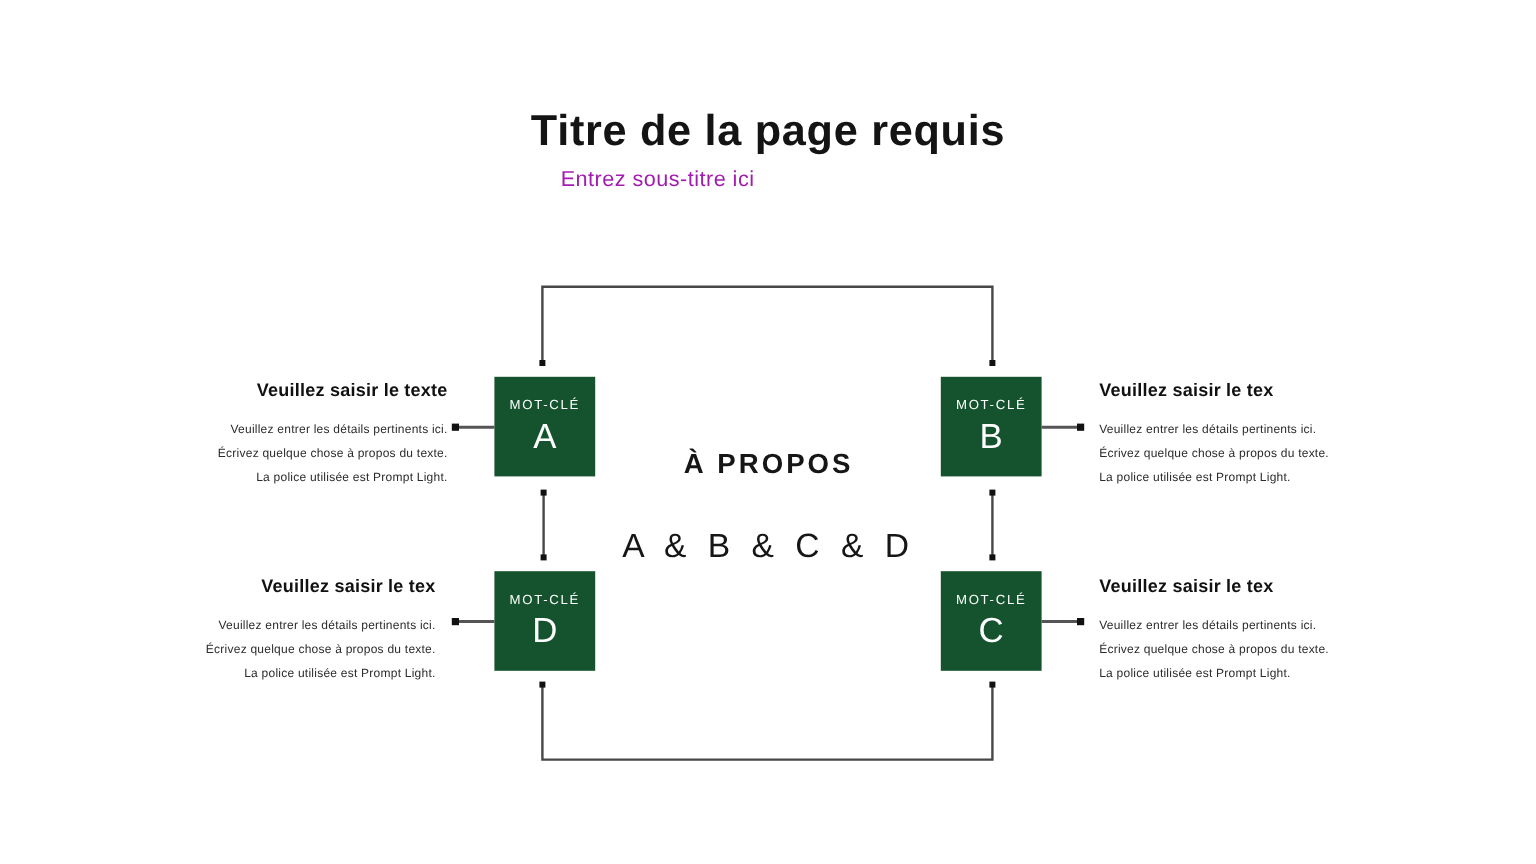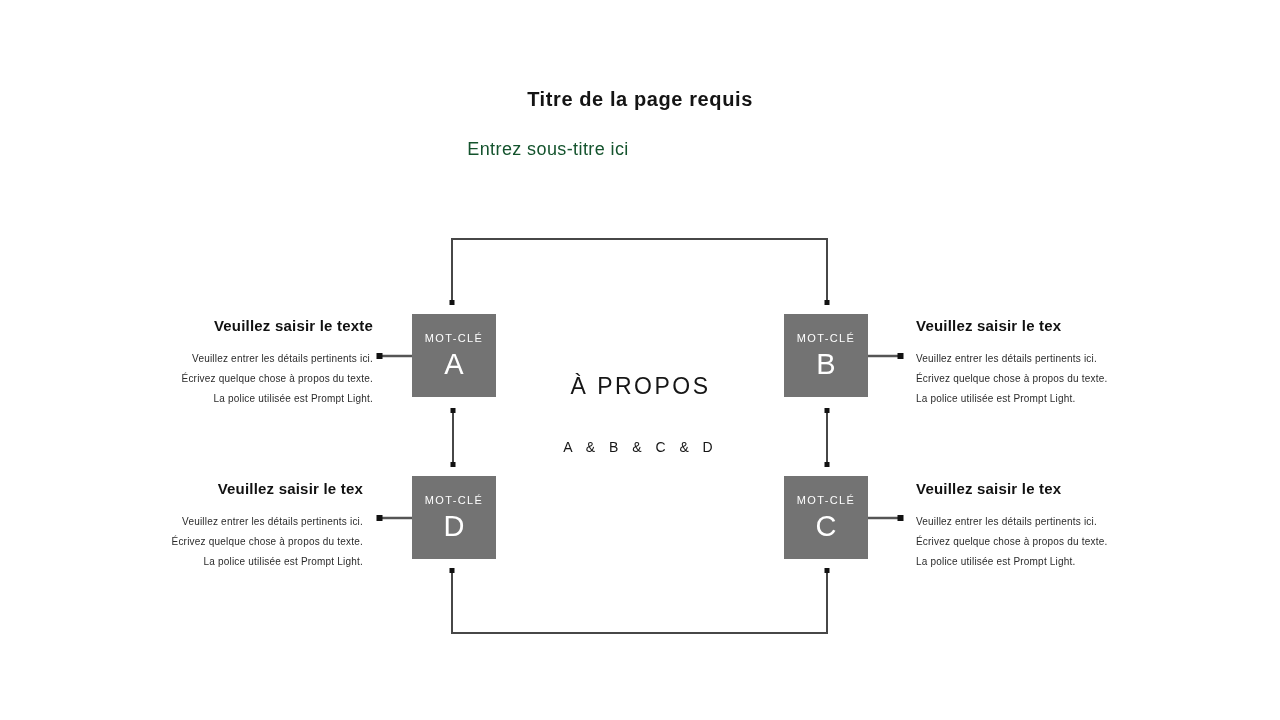--- a/index.html
+++ b/index.html
@@ -7,48 +7,48 @@
     width:1280px; height:720px; background:#ffffff;
     font-family:"Liberation Sans", sans-serif;
     position:relative; overflow:hidden;
     -webkit-font-smoothing:antialiased;
   }
   .slide { position:absolute; inset:0; width:1280px; height:720px; }
 
   .title {
     position:absolute; top:88px; left:0; width:1280px;
     margin:0; text-align:center;
-    font-size:20px; font-weight:700; color:#141414; letter-spacing:0.6px;
+    font-size:36px; font-weight:700; color:#141414; letter-spacing:0.6px;
   }
   .subtitle {
     position:absolute; top:139px; left:0; width:1096px;
     text-align:center; font-size:18px; font-weight:400;
-    color:#14532d; letter-spacing:0.4px;
+    color:#a21caf; letter-spacing:0.4px;
   }
 
   .connectors { position:absolute; left:0; top:0; pointer-events:none; }
 
   .kw-box {
-    position:absolute; width:84px; height:83px; background:#737373;
+    position:absolute; width:84px; height:83px; background:#14532d;
     color:#ffffff; display:flex; flex-direction:column;
     align-items:center; justify-content:center; text-align:center;
   }
   #box-a { left:412px; top:314px; }
   #box-b { left:784px; top:314px; }
   #box-d { left:412px; top:476px; }
   #box-c { left:784px; top:476px; }
   .kw-label { font-size:11px; letter-spacing:1.4px; font-weight:400; }
   .kw-letter { font-size:29px; line-height:32px; margin-top:4px; font-weight:400; }
 
   .center-text {
     position:absolute; left:497px; top:369px; width:287px;
     text-align:center; color:#161616;
   }
-  .center-line { font-size:23px; letter-spacing:2.5px; line-height:35px; font-weight:400; }
-  .center-combo { margin-top:35px; font-size:14px; letter-spacing:5px; font-weight:400;text-align:center; }
+  .center-line { font-size:23px; letter-spacing:2.5px; line-height:35px; font-weight:700; }
+  .center-combo { margin-top:35px; font-size:28px; letter-spacing:5px; font-weight:400;text-align:center; }
 
   .text-block { position:absolute; width:300px; }
   .text-block.align-right { text-align:right; }
   .text-block.align-left  { text-align:left; }
   #tb-left-top     { left:73px;  top:316px; }
   #tb-right-top    { left:916px; top:316px; }
   #tb-left-bottom  { left:63px;  top:479px; }
   #tb-right-bottom { left:916px; top:479px; }
   .tb-heading { font-size:15px; font-weight:700; color:#111111; line-height:19px; letter-spacing:0.2px; }
   .tb-body { margin-top:14px; font-size:10px; line-height:20px; color:#2b2b2b; letter-spacing:0.2px; }

